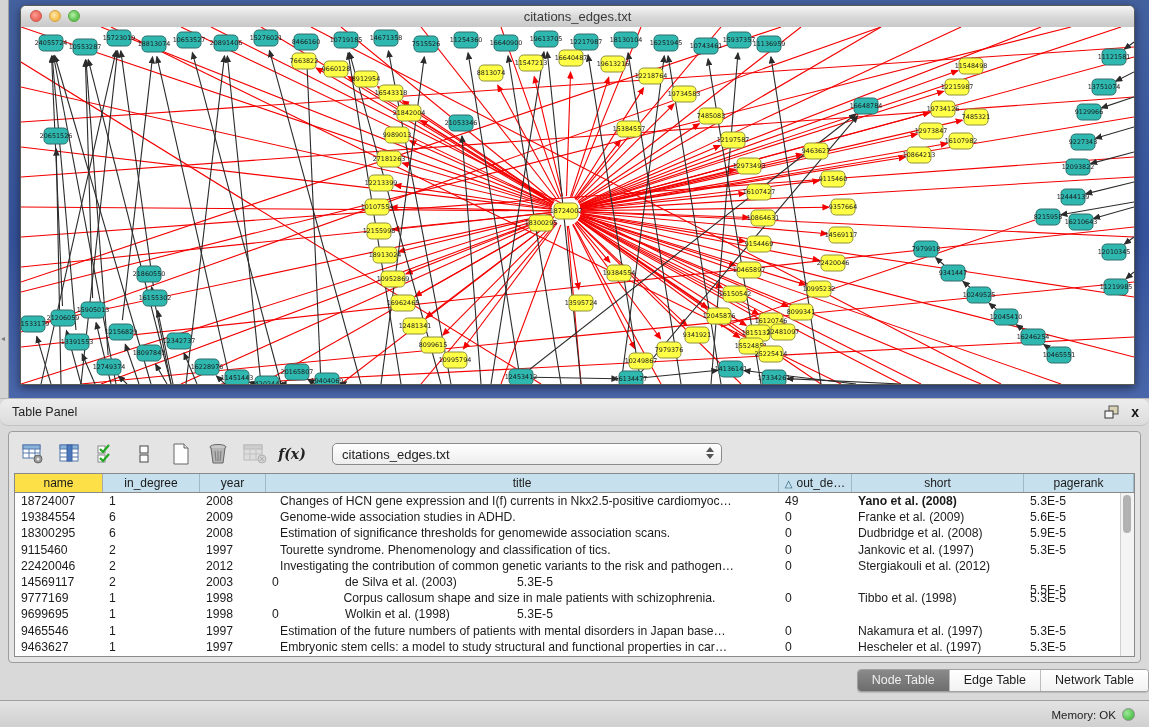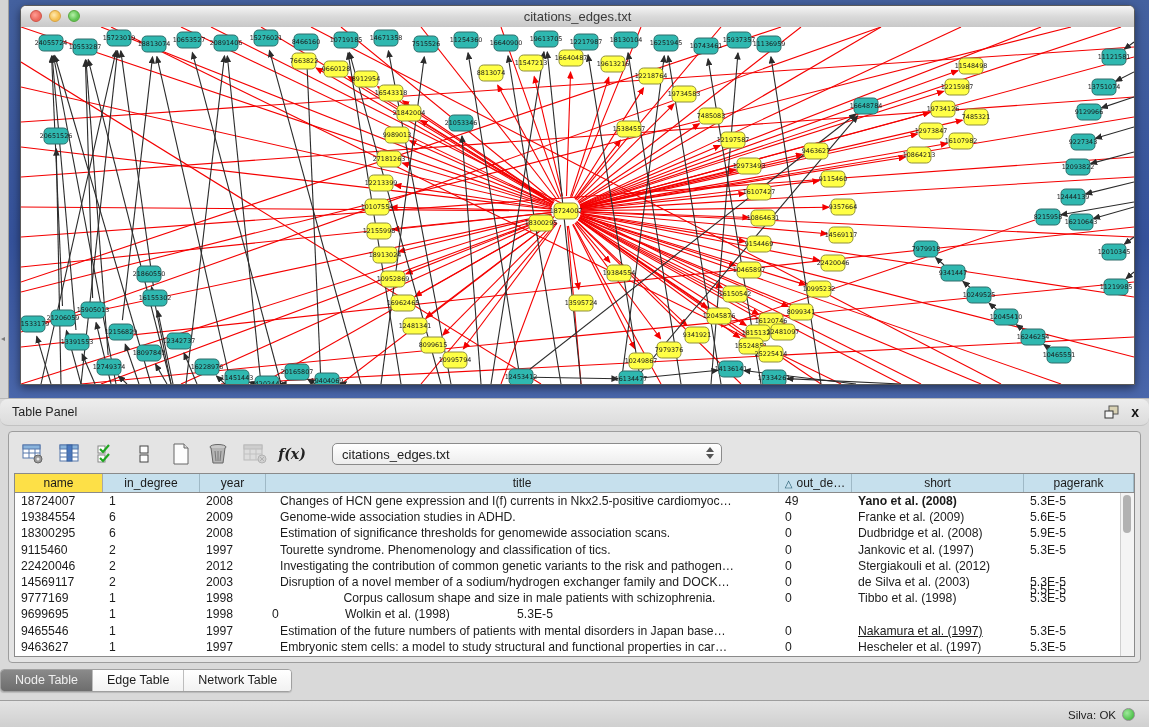--- a/index.html
+++ b/index.html
@@ -46,21 +46,21 @@
   .tbl-header{display:flex;height:18px;border-bottom:1px solid #8a8a8a;background:#c6e0ed;font-size:12px;color:#1a1a1a;}
   .hcell{display:flex;align-items:center;justify-content:center;border-right:1px solid #9fb9c6;box-sizing:border-box;overflow:hidden;white-space:nowrap;}
   .hcell.gray{background:#fde047;border-right:1px solid #a8a8a8;}
   .sort-tri{font-size:10px;color:#20586e;margin-right:4px;}
   .trow{display:flex;height:16.2px;font-size:12.2px;color:#1b1b1b;align-items:center;}
   .tcell{overflow:hidden;white-space:nowrap;box-sizing:border-box;padding-left:6px;}
   .tcell.title-cell{padding-left:14px;}
   .vscroll{position:absolute;right:0;top:19px;bottom:0;width:13px;background:#f4f4f4;border-left:1px solid #cfcfcf;}
   .vthumb{position:absolute;left:2px;top:2px;width:8px;height:38px;background:#b2b2b2;border-radius:4px;}
 
-  .tabs-row{position:absolute;left:0;right:0;top:270px;display:flex;justify-content:flex-start;}
+  .tabs-row{position:absolute;left:0;right:0;top:270px;display:flex;justify-content:flex-end;padding-left:33px;}
   .seg{display:flex;height:21px;border:1px solid #a0a0a0;border-radius:4px;overflow:hidden;background:#fdfdfd;
     box-shadow:0 1px 1px rgba(0,0,0,.15);font-size:12.5px;}
   .seg .tab{padding:0 14px;line-height:21px;color:#1c1c1c;border-right:1px solid #bdbdbd;background:linear-gradient(#ffffff,#f2f2f2);}
   .seg .tab:last-child{border-right:none;}
   .seg .tab.sel{background:linear-gradient(#8a8a8a,#6d6d6d);color:#efefef;}
 
   .statusbar{position:absolute;left:0;top:700px;width:1149px;height:27px;
     background:linear-gradient(#e3e3e3,#cfcfcf);border-top:1px solid #9e9e9e;}
   .mem{position:absolute;right:14px;top:0;height:27px;display:flex;align-items:center;gap:6px;font-size:11.5px;color:#222;}
   .mem-dot{width:13px;height:13px;border-radius:50%;background:radial-gradient(circle at 4px 4px,#9fe89b,#4fc24b 70%);border:1px solid #8f8f8f;box-sizing:border-box;}
@@ -894,21 +894,20 @@
               <div class="tcell" style="width: 66px;">2012</div>
               <div class="tcell title-cell" style="width: 498px; flex: 1 1 0%;">Investigating the contribution of common genetic variants to the risk and pathogen…</div>
               <div class="tcell" style="width: 73px;">0</div>
               <div class="tcell" style="width: 172px;">Stergiakouli et al. (2012)</div>
               <div class="tcell" style="width: 110px; margin-top: 48px;">5.5E-5</div>
             </div>
             <div class="trow">
               <div class="tcell" style="width: 88px;">14569117</div>
               <div class="tcell" style="width: 97px;">2</div>
               <div class="tcell" style="width: 66px;">2003</div>
-              <div class="tcell title-cell" style="width: 498px; flex: 1 1 0%;">Disruption of a novel member of a sodium/hydrogen exchanger family and DOCK…</div>
               <div class="tcell" style="width: 73px;">0</div>
               <div class="tcell" style="width: 172px;">de Silva et al. (2003)</div>
               <div class="tcell" style="width: 110px;">5.3E-5</div>
             </div>
             <div class="trow">
               <div class="tcell" style="width: 88px;">9777169</div>
               <div class="tcell" style="width: 97px;">1</div>
               <div class="tcell" style="width: 66px;">1998</div>
               <div class="tcell title-cell" style="width: 498px; flex: 1 1 0%; text-align: center;">Corpus callosum shape and size in male patients with schizophrenia.</div>
               <div class="tcell" style="width: 73px;">0</div>
@@ -922,21 +921,21 @@
               <div class="tcell" style="width: 73px;">0</div>
               <div class="tcell" style="width: 172px;">Wolkin et al. (1998)</div>
               <div class="tcell" style="width: 110px;">5.3E-5</div>
             </div>
             <div class="trow">
               <div class="tcell" style="width: 88px;">9465546</div>
               <div class="tcell" style="width: 97px;">1</div>
               <div class="tcell" style="width: 66px;">1997</div>
               <div class="tcell title-cell" style="width: 498px; flex: 1 1 0%;">Estimation of the future numbers of patients with mental disorders in Japan base…</div>
               <div class="tcell" style="width: 73px;">0</div>
-              <div class="tcell" style="width: 172px; text-decoration: underline;">Nakamura et al. (1997)</div>
+              <div class="tcell" style="width: 172px;">Nakamura et al. (1997)</div>
               <div class="tcell" style="width: 110px;">5.3E-5</div>
             </div>
             <div class="trow">
               <div class="tcell" style="width: 88px;">9463627</div>
               <div class="tcell" style="width: 97px;">1</div>
               <div class="tcell" style="width: 66px;">1997</div>
               <div class="tcell title-cell" style="width: 498px; flex: 1 1 0%;">Embryonic stem cells: a model to study structural and functional properties in car…</div>
               <div class="tcell" style="width: 73px;">0</div>
               <div class="tcell" style="width: 172px;">Hescheler et al. (1997)</div>
               <div class="tcell" style="width: 110px;">5.3E-5</div>
@@ -952,17 +951,17 @@
       <div class="seg" id="tabSeg">
           <div class="tab sel">Node Table</div>
           <div class="tab">Edge Table</div>
           <div class="tab">Network Table</div>
         </div>
     </div>
   </div>
 
   <div class="statusbar">
     <span class="mem">
-      <span>Silva: OK</span>
+      <span>Memory: OK</span>
       <span class="mem-dot"></span>
     </span>
   </div>
 </div>
 
 </body></html>

